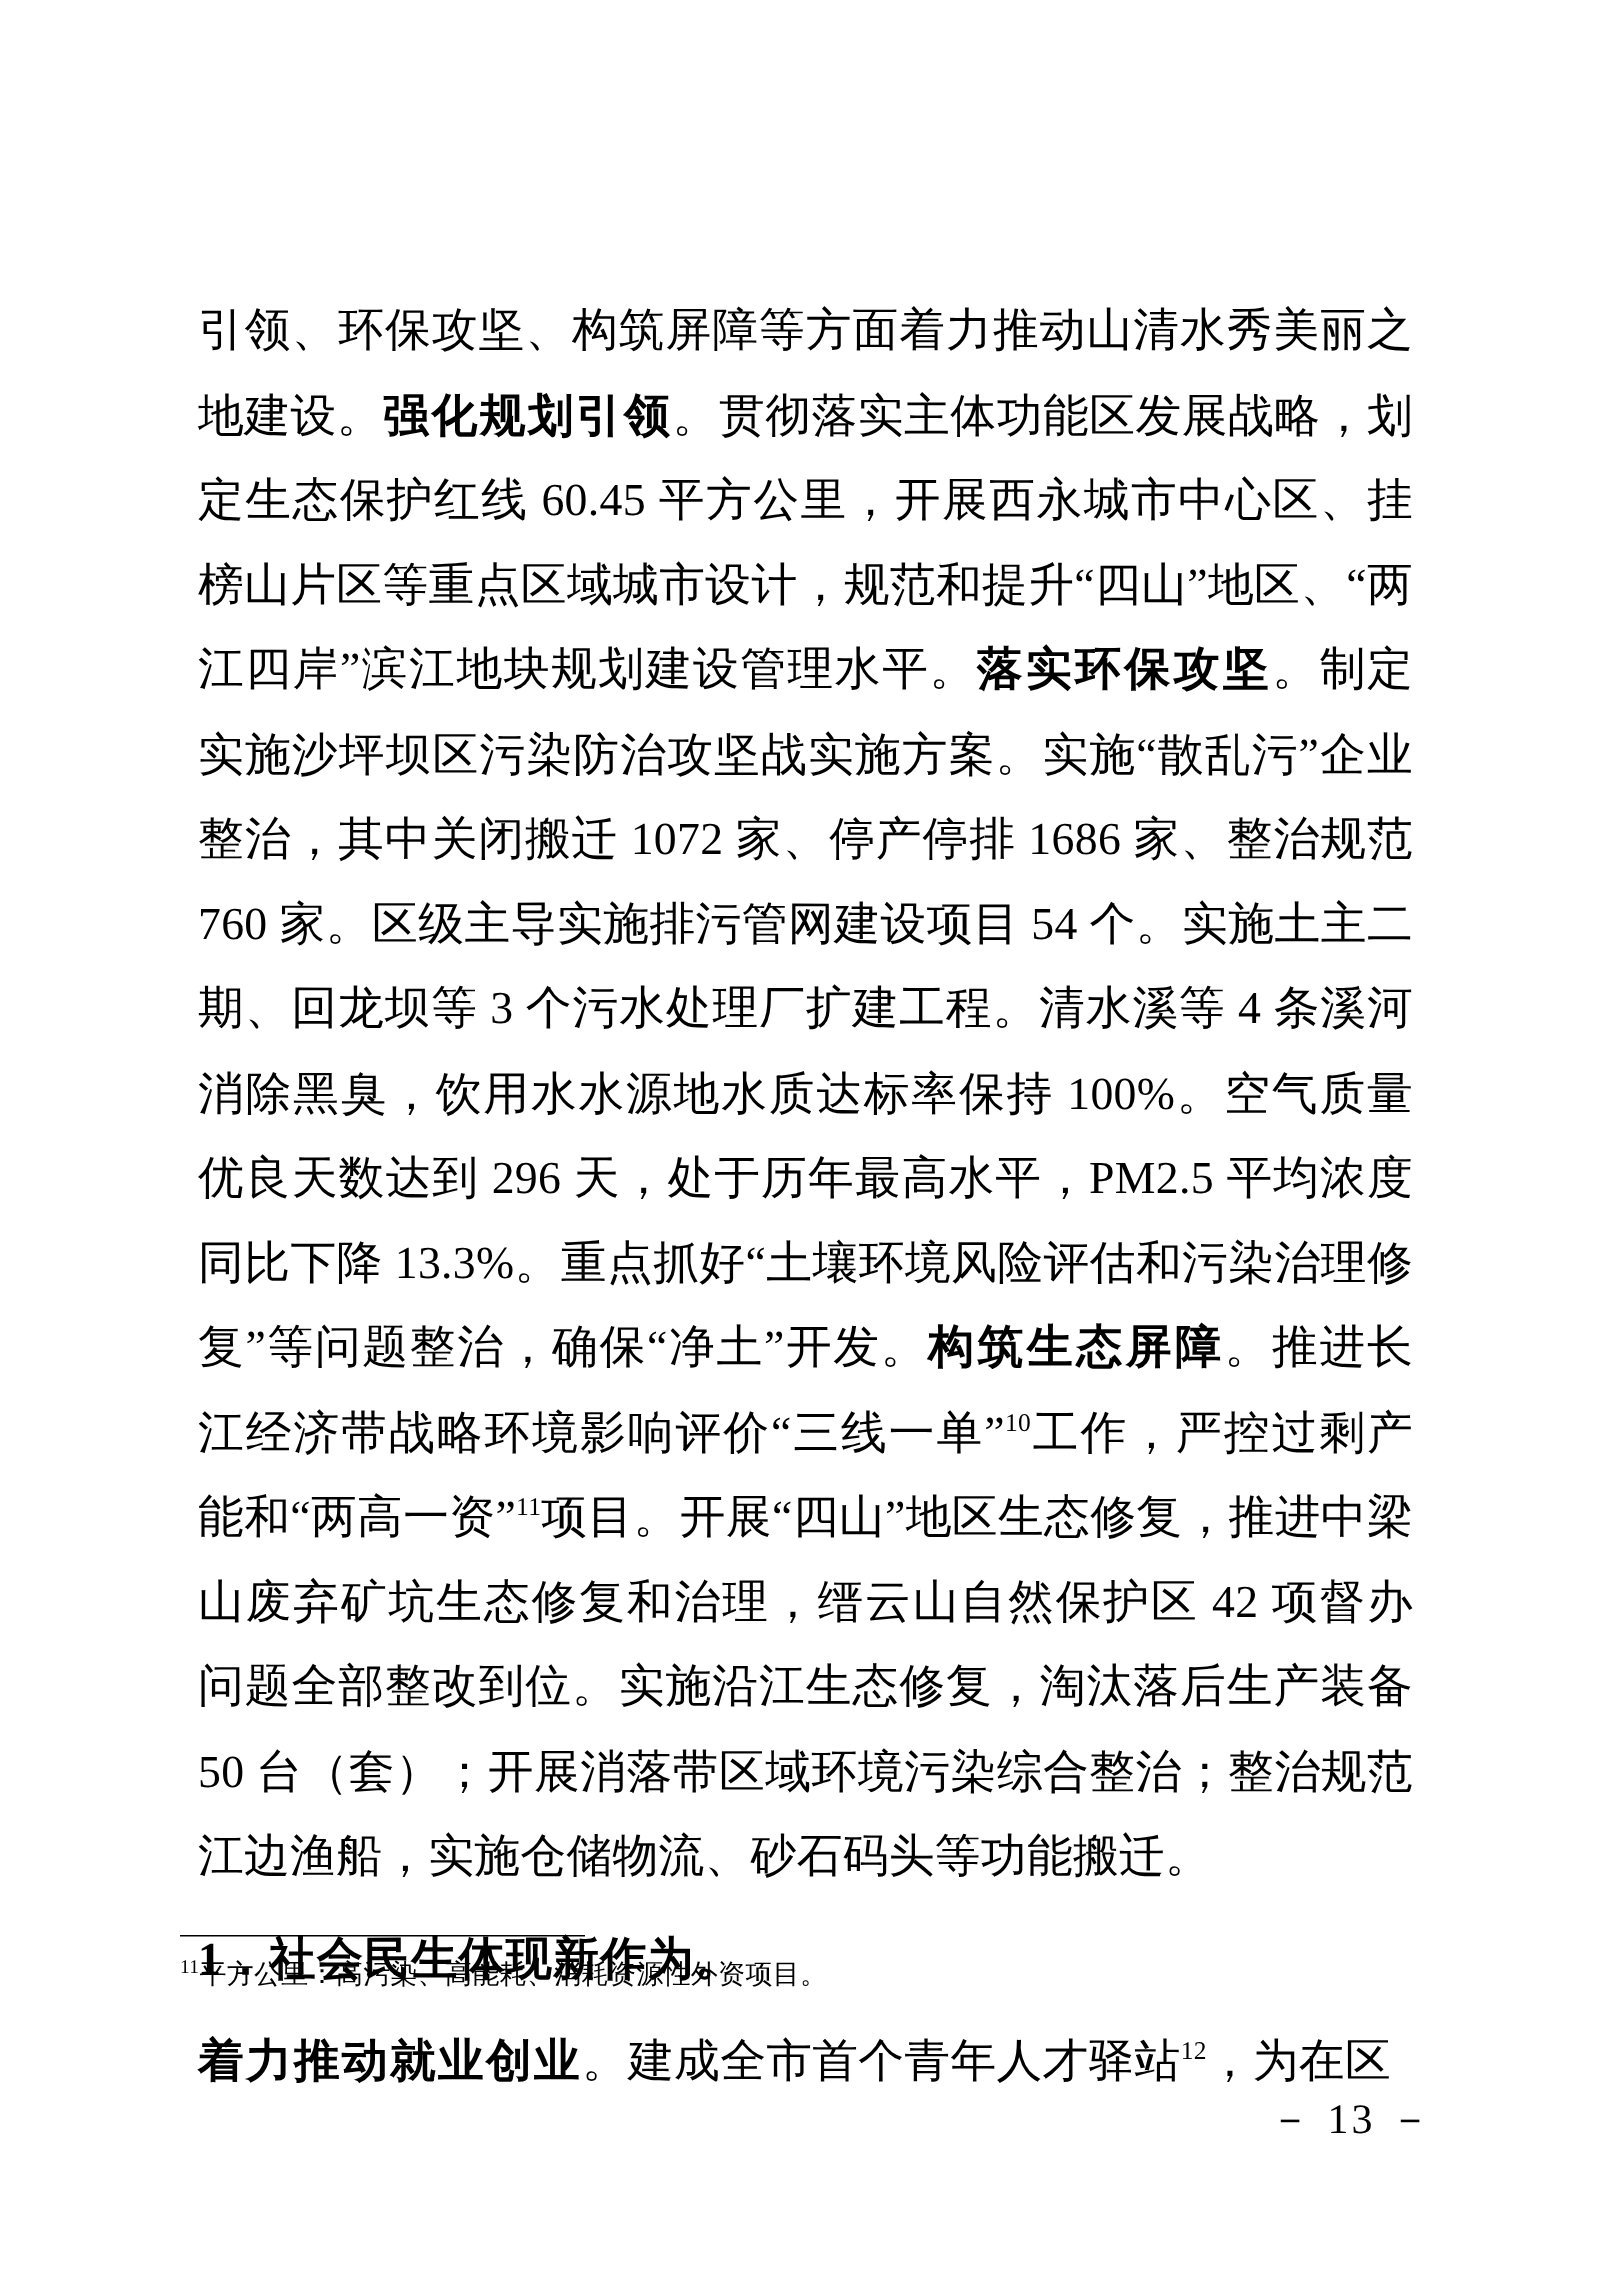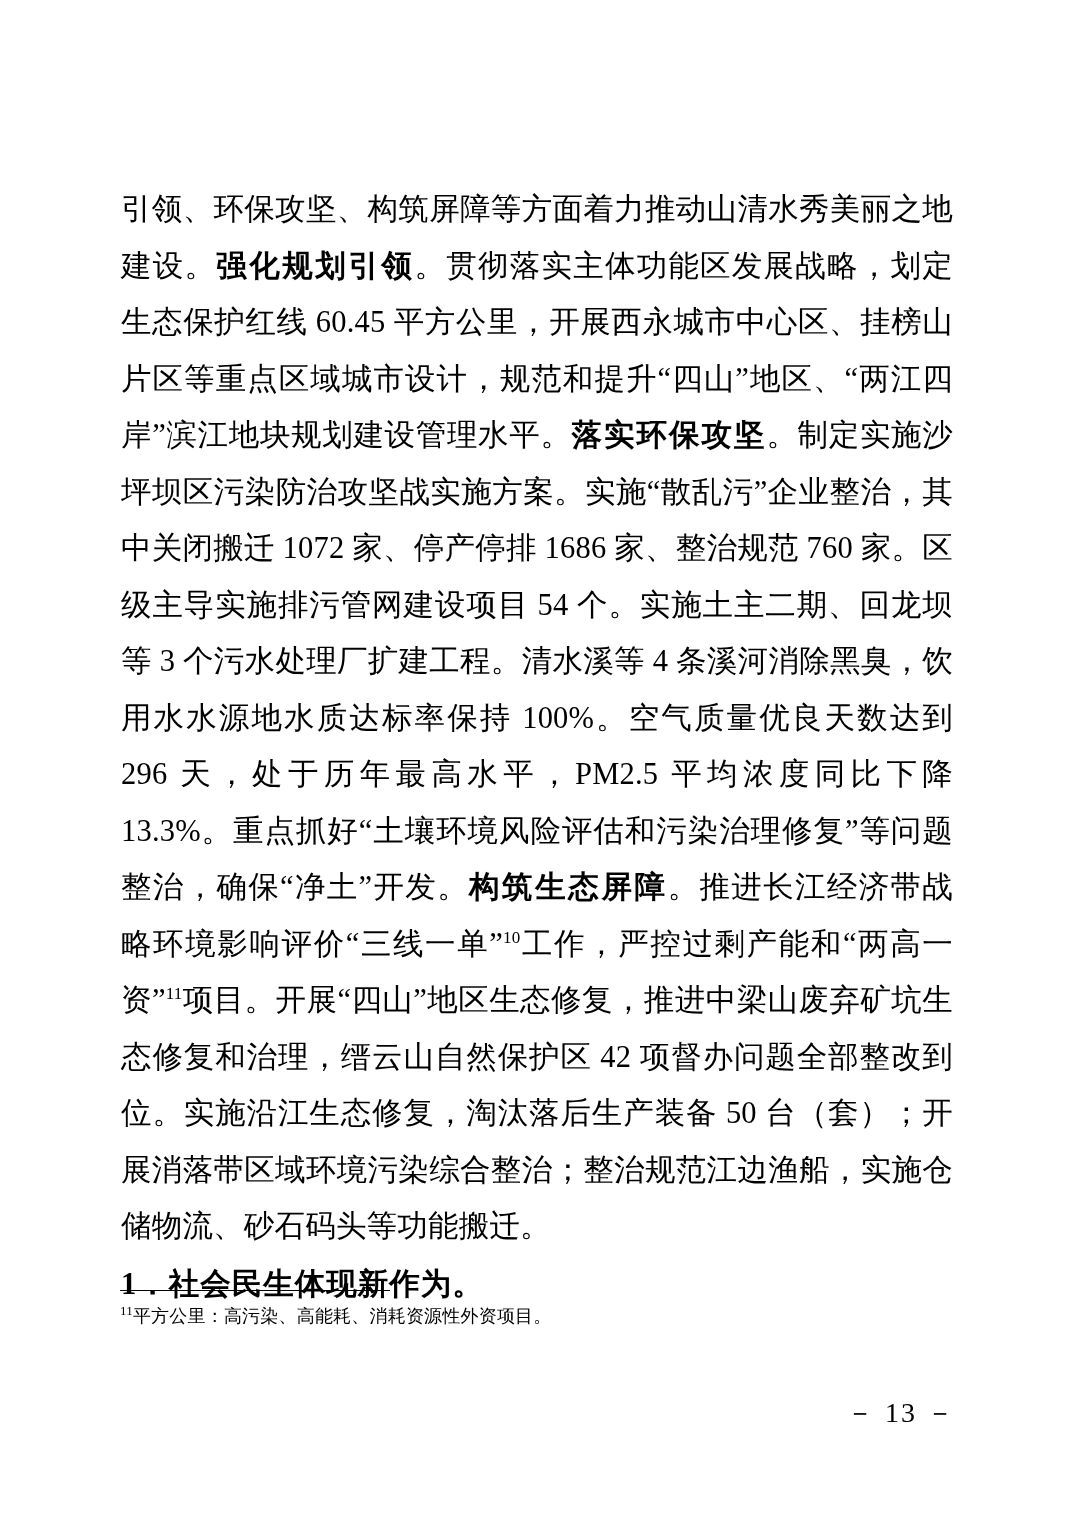--- a/index.html
+++ b/index.html
@@ -24,21 +24,21 @@
     padding: 180px 120px 40px 120px;
   }
   .body-text {
     font-size: 30.5px;
     line-height: 56.5px;
     text-align: justify;
     text-justify: inter-ideograph;
     letter-spacing: 0.2px;
   }
   .body-text p {
-    margin: 1px;
+    margin: 12px;
     text-indent: 0;
   }
   .bold-lead {
     font-weight: bold;
     letter-spacing: 1.5px;
   }
   .sup {
     font-size: 17px;
     vertical-align: super;
     line-height: 0;
@@ -90,20 +90,21 @@
 <body>
 
 <div class="page">
 
   <div class="body-text">
 
     <p><span>引领、环保攻坚、构筑屏障等方面着力推动山清水秀美丽之地建设。</span><span class="bold-lead">强化规划引领</span><span>。贯彻落实主体功能区发展战略，划定生态保护红线 60.45 平方公里，开展西永城市中心区、挂榜山片区等重点区域城市设计，规范和提升“四山”地区、“两江四岸”滨江地块规划建设管理水平。</span><span class="bold-lead">落实环保攻坚</span><span>。制定实施沙坪坝区污染防治攻坚战实施方案。实施“散乱污”企业整治，其中关闭搬迁 1072 家、停产停排 1686 家、整治规范 760 家。区级主导实施排污管网建设项目 54 个。实施土主二期、回龙坝等 3 个污水处理厂扩建工程。清水溪等 4 条溪河消除黑臭，饮用水水源地水质达标率保持 100%。空气质量优良天数达到 296 天，处于历年最高水平，PM2.5 平均浓度同比下降 13.3%。重点抓好“土壤环境风险评估和污染治理修复”等问题整治，确保“净土”开发。</span><span class="bold-lead">构筑生态屏障</span><span>。推进长江经济带战略环境影响评价“三线一单”</span><span class="sup">10</span><span>工作，严控过剩产能和“两高一资”</span><span class="sup">11</span><span>项目。开展“四山”地区生态修复，推进中梁山废弃矿坑生态修复和治理，缙云山自然保护区 42 项督办问题全部整改到位。实施沿江生态修复，淘汰落后生产装备 50 台（套）；开展消落带区域环境污染综合整治；整治规范江边渔船，实施仓储物流、砂石码头等功能搬迁。</span></p>
 
     <p class="heading-item">1．社会民生体现新作为。</p>
 
+    <p class="para-indent"><span class="bold-lead">着力推动就业创业</span><span>。建成全市首个青年人才驿站</span><span class="sup">12</span><span>，为在区</span></p>
 
   </div>
 
   <div class="footnotes">
     <div class="footnote-rule"></div>
     <p class="footnote"><span class="fn-mark">11</span><span>平方公里：高污染、高能耗、消耗资源性外资项目。</span></p>
   </div>
 
   <div class="page-number">－ 13 －</div>
 

